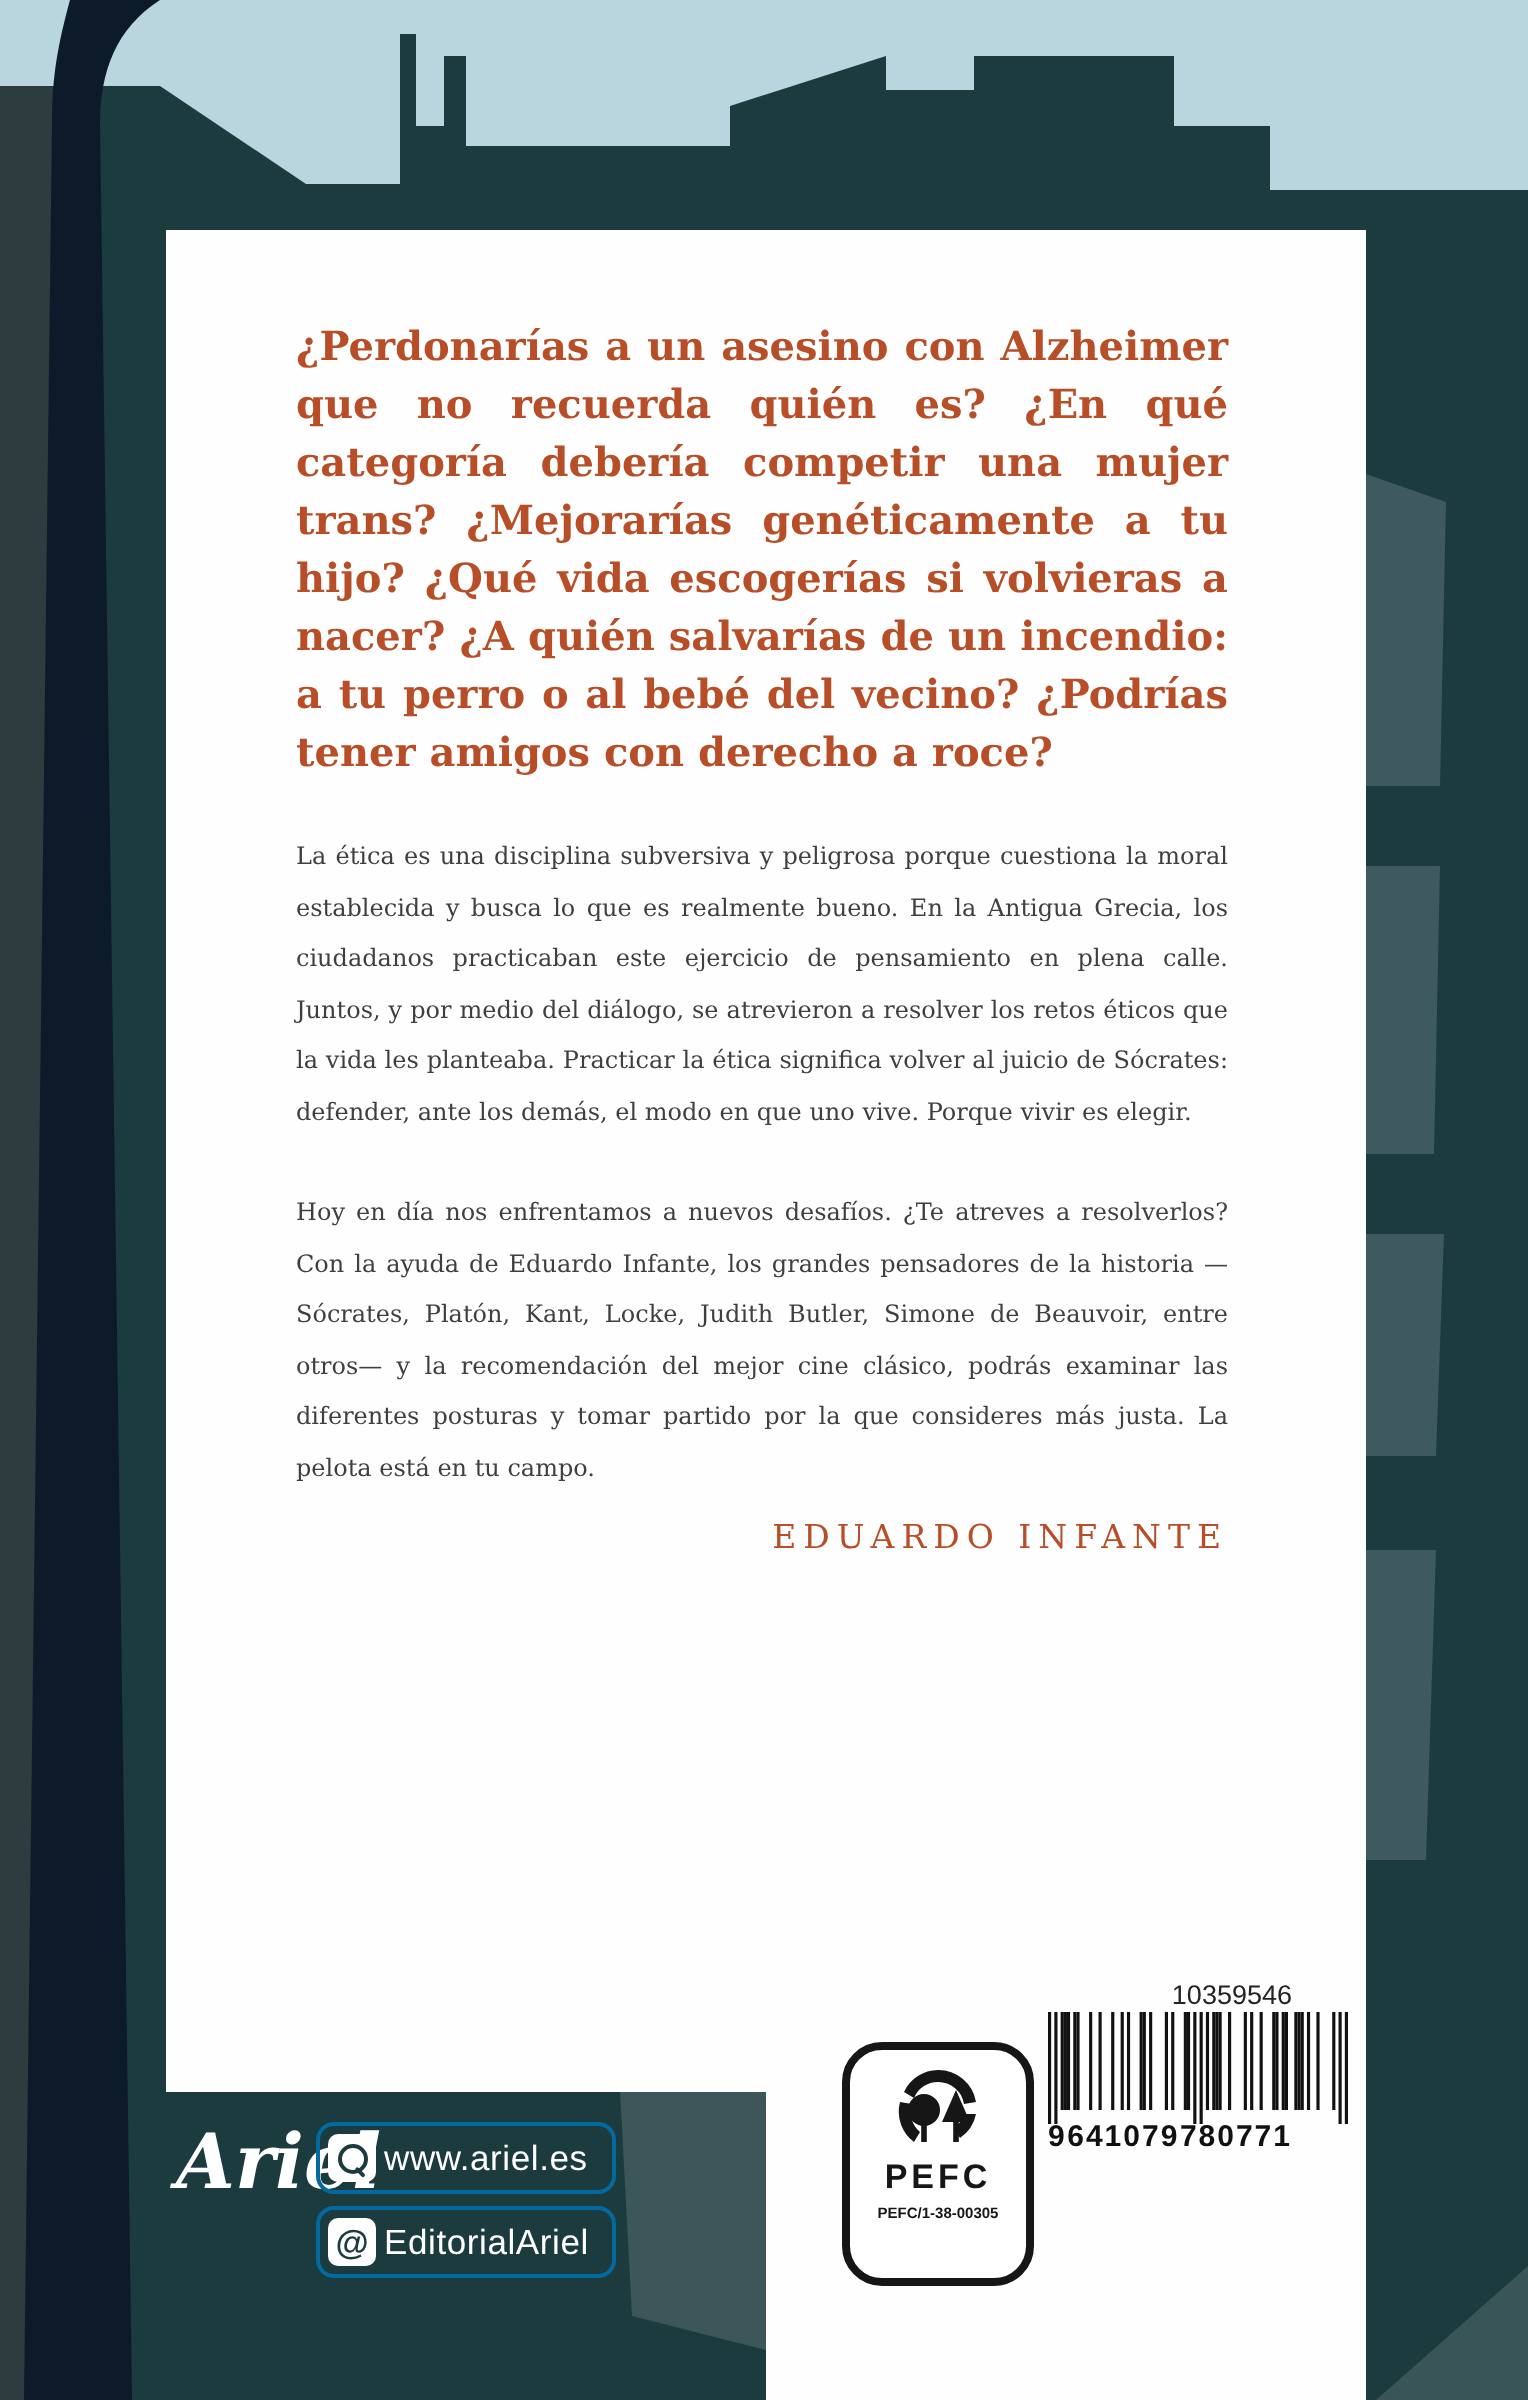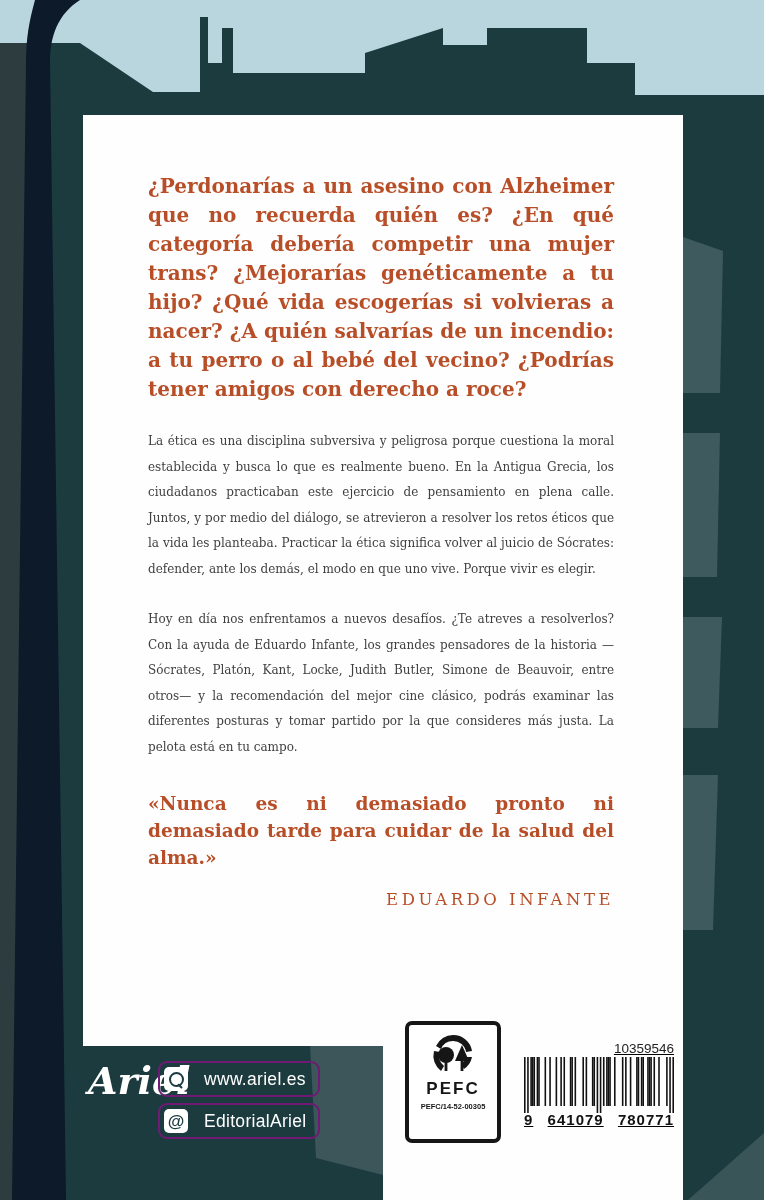--- a/index.html
+++ b/index.html
@@ -8,21 +8,21 @@
     width:764px;height:1200px;
     overflow:hidden;
     background:#b9d6de;
     font-family:"DejaVu Serif", serif;
   }
   .scenery{position:absolute;left:0;top:0;width:764px;height:1200px;display:block;}
   
   .card-main{position:absolute;left:83px;top:115px;width:600px;height:931px;background:#fefefe;}
   .card-tab{position:absolute;left:383px;top:1040px;width:300px;height:160px;background:#fefefe;}
   .card-content{
-    position:absolute;left:148px;top:128px;width:466px;
+    position:absolute;left:148px;top:115px;width:466px;
     color:#3f3f3f;
   }
   .lead{
     margin-top:44px;
     color:#b84e27;
     font-weight:bold;
     font-size:20px;line-height:29px;
     text-align:justify;
   }
   .body-par{
@@ -48,22 +48,22 @@
   
   .ariel-logo{
     position:absolute;left:88px;top:1062px;
     color:#ffffff;
     font-family:"DejaVu Serif", serif;
     font-style:italic;font-weight:bold;
     font-size:38px;line-height:38px;
   }
   .badges{position:absolute;left:158px;top:1061px;display:flex;flex-direction:column;gap:6px;}
   .badge{
-    display:flex;align-items:center;gap:16px;
-    border:2px solid #701a75;border-radius:9px;
+    display:flex;align-items:center;gap:4px;
+    border:2px solid #0369a1;border-radius:9px;
     padding:3px 12px 3px 4px;
     height:26px;
     background:transparent;
   }
   .badge-icon{
     width:24px;height:24px;border-radius:5px;background:#ffffff;
     display:flex;align-items:center;justify-content:center;
     color:#1c3b3f;flex:0 0 auto;
     font-family:"Liberation Sans", sans-serif;
   }
@@ -73,35 +73,35 @@
     font-size:17.5px;letter-spacing:.3px;
   }
   .mag{position:relative;width:11px;height:11px;border:2.2px solid #1c3b3f;border-radius:50%;}
   .mag::after{
     content:"";position:absolute;left:8px;top:9px;width:2.4px;height:6px;
     background:#1c3b3f;transform:rotate(-45deg);border-radius:1px;
   }
   .at-glyph{font-size:17px;font-weight:bold;line-height:1;}
   
   .pefc{
-    position:absolute;left:405px;top:1021px;width:88px;height:106px;
-    border:4px solid #161616;border-radius:7px;background:#fff;
+    position:absolute;left:421px;top:1021px;width:88px;height:106px;
+    border:4px solid #161616;border-radius:20px;background:#fff;
     display:flex;flex-direction:column;align-items:center;justify-content:flex-start;
     padding-top:8px;box-sizing:content-box;
   }
   .pefc-label{
     font-family:"Liberation Sans", sans-serif;
     font-weight:bold;font-size:17px;letter-spacing:2px;color:#161616;margin-top:2px;
   }
   .pefc-code{
     font-family:"Liberation Sans", sans-serif;
     font-weight:bold;font-size:7.5px;color:#161616;margin-top:3px;
   }
   
-  .barcode{position:absolute;left:524px;top:1042px;width:150px;text-decoration:underline;}
+  .barcode{position:absolute;left:524px;top:991px;width:122px;}
   .barcode-sku{
     font-family:"Liberation Sans", sans-serif;
     font-size:13.5px;color:#222;text-align:right;line-height:14px;
   }
   .barcode-bars{display:block;margin-top:1px;}
   .barcode-number{
     font-family:"Liberation Sans", sans-serif;
     font-size:15px;color:#111;letter-spacing:1px;
     display:flex;justify-content:space-between;
     margin-top:-2px;
@@ -136,21 +136,20 @@
     <path fill="#0c1a29" d="M35,0 C29,22 26,38 26,62 L12,1200 L66,1200 L50,62 C50,36 58,14 80,0 Z"></path>
   </svg>
 
   <div class="card-main"></div>
   <div class="card-tab"></div>
 
   <div class="card-content">
     <p class="lead">¿Perdonarías a un asesino con Alzheimer que no recuerda quién es? ¿En qué categoría debería competir una mujer trans? ¿Mejorarías genéticamente a tu hijo? ¿Qué vida escogerías si volvieras a nacer? ¿A quién salvarías de un incendio: a tu perro o al bebé del vecino? ¿Podrías tener amigos con derecho a roce?</p>
     <p class="body-par">La ética es una disciplina subversiva y peligrosa porque cuestiona la moral establecida y busca lo que es realmente bueno. En la Antigua Grecia, los ciudadanos practicaban este ejercicio de pensamiento en plena calle. Juntos, y por medio del diálogo, se atrevieron a resolver los retos éticos que la vida les planteaba. Practicar la ética significa volver al juicio de Sócrates: defender, ante los demás, el modo en que uno vive. Porque vivir es elegir.</p>
     <p class="body-par">Hoy en día nos enfrentamos a nuevos desafíos. ¿Te atreves a resolverlos? Con la ayuda de Eduardo Infante, los grandes pensadores de la historia —Sócrates, Platón, Kant, Locke, Judith Butler, Simone de Beauvoir, entre otros— y la recomendación del mejor cine clásico, podrás examinar las diferentes posturas y tomar partido por la que consideres más justa. La pelota está en tu campo.</p>
-    <p class="quote">«Nunca es ni demasiado pronto ni demasiado tarde para cuidar de la salud del alma.»</p>
     <p class="quote-author">EDUARDO INFANTE</p>
   </div>
 
   <div class="ariel-logo">Ariel</div>
   <div class="badges">
     <div class="badge">
       <span class="badge-icon">
           <span class="mag"></span>
         </span>
       <span class="badge-label">www.ariel.es</span>
@@ -172,21 +171,21 @@
         <path d="M10,18 a19,19 0 0 0 7,20 l3,-5 a13,13 0 0 1 -4,-14 z"></path>
 
         <circle cx="22" cy="22" r="8"></circle>
         <rect x="20.6" y="28" width="2.8" height="10"></rect>
 
         <polygon points="38,12 45,28 31,28"></polygon>
         <rect x="36.6" y="28" width="2.8" height="10"></rect>
       </g>
     </svg>
     <div class="pefc-label">PEFC</div>
-    <div class="pefc-code">PEFC/14-52-00305</div>
+    <div class="pefc-code">PEFC/1-38-00305</div>
   </div>
 
   <div class="barcode">
     <div class="barcode-sku">10359546</div>
     <svg id="barcode-bars" class="barcode-bars" width="150" height="56" viewBox="0 0 150 56">
         <rect x="0.00" y="0" width="1.58" height="56" fill="#111"></rect>
         <rect x="3.16" y="0" width="1.58" height="56" fill="#111"></rect>
         <rect x="6.32" y="0" width="1.58" height="49" fill="#111"></rect>
         <rect x="7.89" y="0" width="1.58" height="49" fill="#111"></rect>
         <rect x="9.47" y="0" width="1.58" height="49" fill="#111"></rect>

